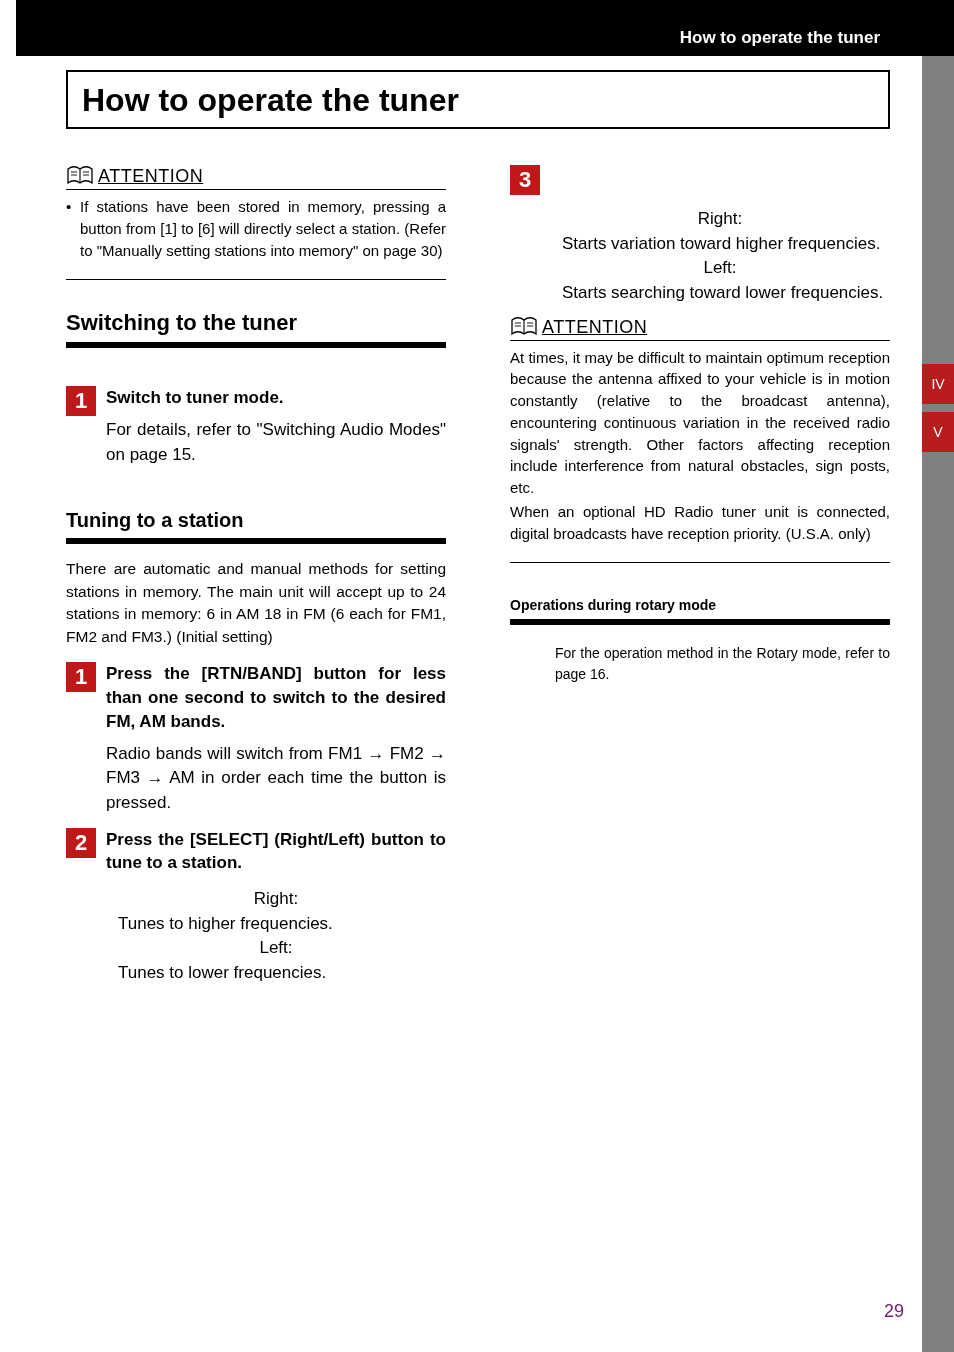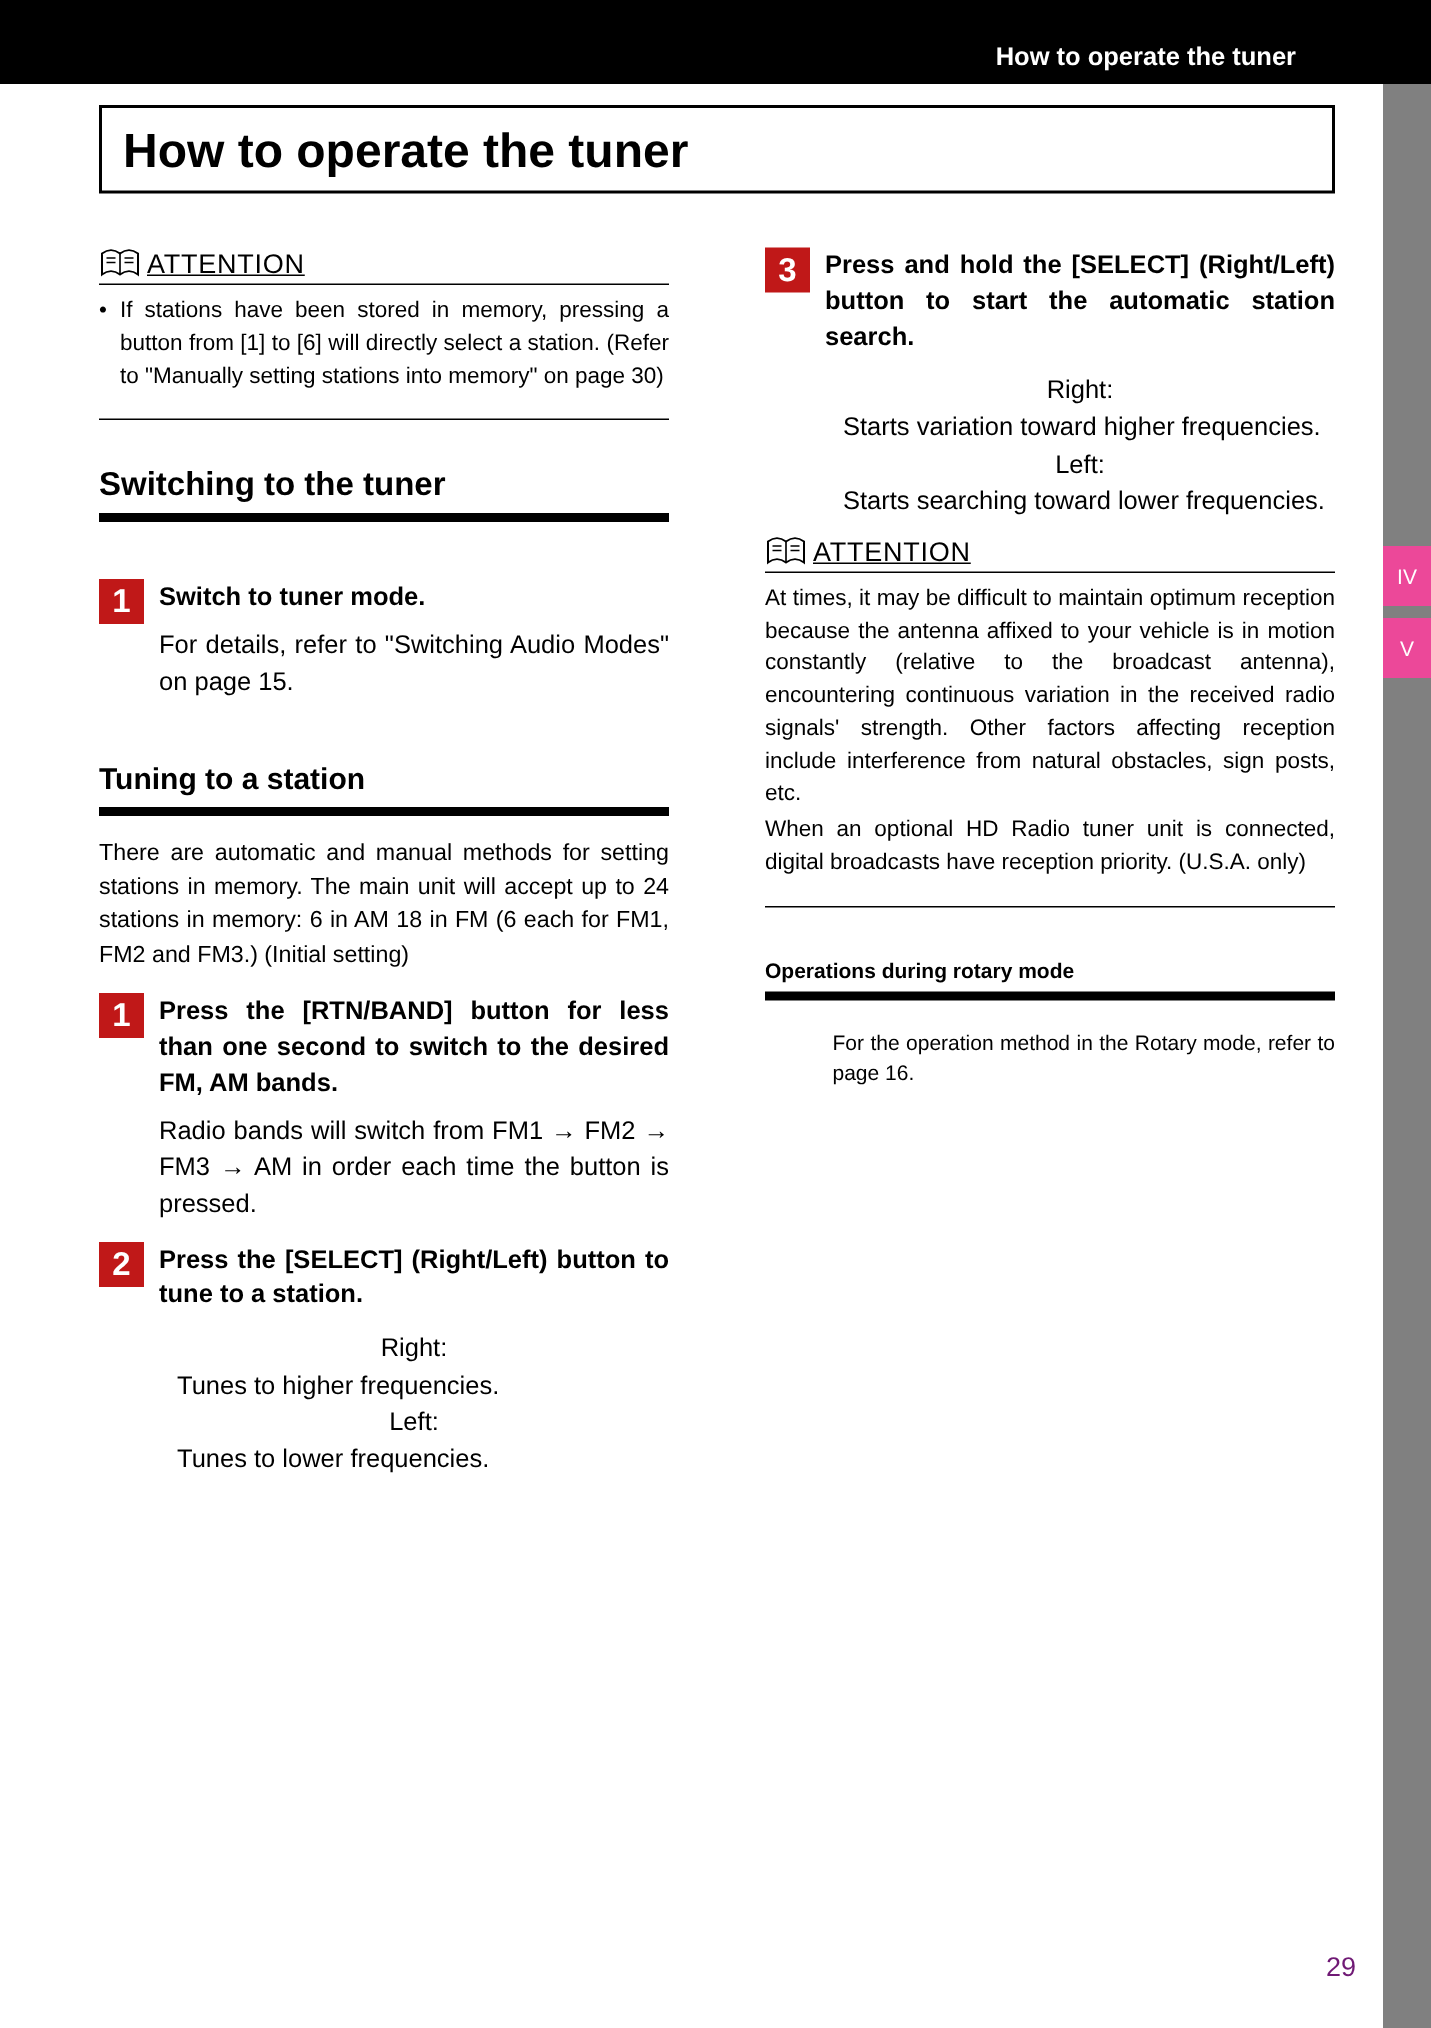--- a/index.html
+++ b/index.html
@@ -1,21 +1,21 @@
 <!DOCTYPE html>
 <html><head>
 <meta charset="utf-8">
 <style>
   * { box-sizing: border-box; margin: 0; padding: 0; }
   html, body { width: 954px; height: 1352px; font-family: Arial, Helvetica, sans-serif; background: #fff; color: #000; }
-  .page { position: relative; width: 954px; height: 1352px; }
+  .page { position: relative; width: 954px; height: 1352px; padding-left: 16px; }
   .topbar { width: 954px; height: 56px; background: #000; position: relative; }
   .topbar-title { position: absolute; right: 90px; top: 28px; color: #fff; font-weight: bold; font-size: 17px; }
   .rightgutter { position: absolute; right: 0; top: 56px; width: 32px; height: 1296px; background: #808080; }
-  .tab { position: absolute; right: 0; width: 32px; height: 40px; background: #ec4899; color: #fff; font-size: 14px; display: flex; align-items: center; justify-content: center; }
+  .tab { position: absolute; right: 0; width: 32px; height: 40px; background: #b91c1c; color: #fff; font-size: 14px; display: flex; align-items: center; justify-content: center; }
   .tab.iv { top: 308px; }
   .tab.v  { top: 356px; }
   .content { position: absolute; left: 66px; top: 70px; width: 824px; }
   .main-title-box { border: 2px solid #000; padding: 10px 14px 8px 14px; margin-bottom: 36px; }
   .main-title { font-size: 32px; font-weight: bold; }
   .columns { display: flex; gap: 64px; }
   .col { width: 392px; }
   .attn-head { display: flex; align-items: flex-end; border-bottom: 1px solid #000; padding-bottom: 2px; margin-bottom: 6px; }
   .attn-icon { width: 28px; height: 22px; margin-right: 4px; }
   .attn-label { font-size: 18px; text-decoration: underline; letter-spacing: 0.5px; }
@@ -117,23 +117,20 @@
           <div class="lbl">Left:</div>
           <div class="desc">Tunes to lower frequencies.</div>
         </div>
 
       </div>
 
       <div class="col">
 
         <div class="step">
           <div class="step-badge">3</div>
-          <div class="step-body">
-            <div class="step-head">Press and hold the [SELECT] (Right/Left) button to start the automatic station search.</div>
-          </div>
         </div>
         <div class="substep">
           <div class="lbl">Right:</div>
           <div class="desc">Starts variation toward higher frequencies.</div>
           <div class="lbl">Left:</div>
           <div class="desc">Starts searching toward lower frequencies.</div>
         </div>
 
         <div style="height:10px"></div>
 

